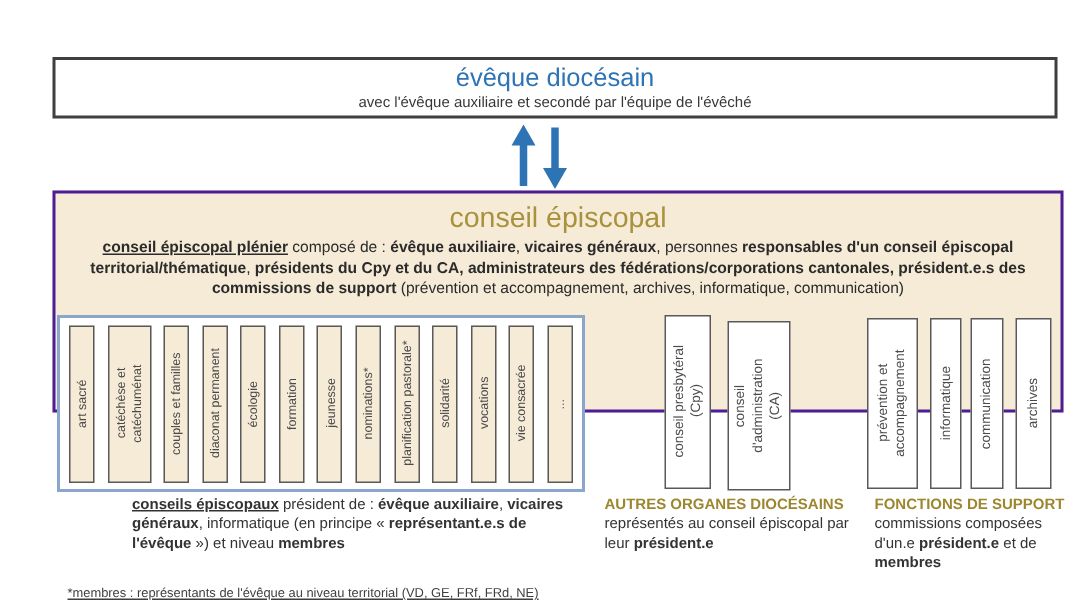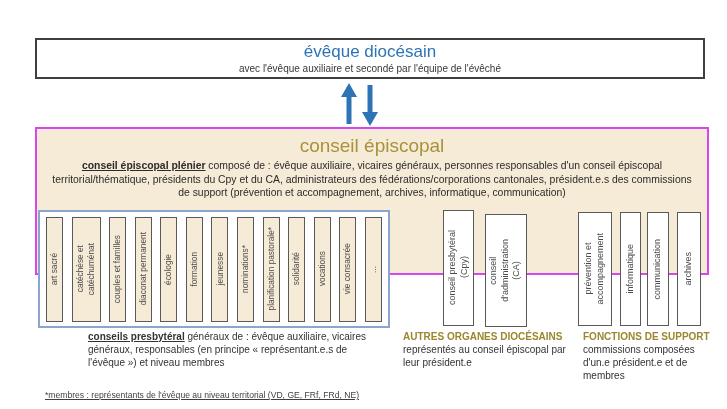--- a/index.html
+++ b/index.html
@@ -1,37 +1,37 @@
 <!DOCTYPE html>
 <html><head>
 <meta charset="utf-8">
 <style>
   html,body{margin:0;padding:0;background:#ffffff;}
   .canvas{
     position:relative;width:727px;height:409px;background:#ffffff;
     font-family:"Liberation Sans",sans-serif;color:#333;overflow:hidden;
   }
-  .b{font-weight:normal;}
+  .b{font-weight:bold;}
   .u{text-decoration:underline;font-weight:bold;}
 
   
   .bishop-box{
     position:absolute;left:35px;top:38px;width:670px;height:41px;
     background:#fff;border:2px solid #3f3f3f;box-sizing:border-box;text-align:center;
   }
   .bishop-title{font-size:17px;color:#2E74B5;line-height:20px;margin-top:2px;}
   .bishop-subtitle{font-size:10px;color:#383838;line-height:14px;}
 
   
   .arrows{position:absolute;left:338px;top:83px;width:46px;height:43px;}
 
   
   .council-box{
     position:absolute;left:35px;top:127px;width:674px;height:148px;
-    background:#F6EBD7;border:2px solid #d946ef;box-sizing:border-box;text-align:center;
+    background:#F6EBD7;border:2px solid #4c1d95;box-sizing:border-box;text-align:center;
   }
   .council-title{font-size:19px;color:#A8923C;line-height:23px;margin-top:5px;}
   .council-desc{font-size:10.4px;line-height:13.6px;color:#2b2b2b;margin:2px 15px 0 15px;}
 
   
   .pastoral-group{
     position:absolute;left:38px;top:210px;width:352px;height:118px;
     background:#fff;border:2px solid #8AA5CE;box-sizing:border-box;
     display:flex;align-items:center;justify-content:space-between;padding:0 6px;
   }
@@ -157,21 +157,21 @@
       <span class="vlabel">informatique</span>
     </div>
   <div class="wbox box-communication">
       <span class="vlabel">communication</span>
     </div>
   <div class="wbox box-archives">
       <span class="vlabel">archives</span>
     </div>
 
   <div class="legend col-left">
-    <div><span class="u">conseils presbytéral</span><span> généraux de : </span><span class="b">évêque auxiliaire</span><span>, </span><span class="b">vicaires généraux</span><span>, responsables (en principe « </span><span class="b">représentant.e.s de l'évêque</span><span> ») et niveau </span><span class="b">membres</span></div>
+    <div><span class="u">conseils épiscopaux</span><span> président de : </span><span class="b">évêque auxiliaire</span><span>, </span><span class="b">vicaires généraux</span><span>, informatique (en principe « </span><span class="b">représentant.e.s de l'évêque</span><span> ») et niveau </span><span class="b">membres</span></div>
   </div>
 
   <div class="legend col-mid">
     <h4>AUTRES ORGANES DIOCÉSAINS</h4>
     <div><span>représentés au conseil épiscopal par leur </span><span class="b">président.e</span></div>
   </div>
 
   <div class="legend col-right">
     <h4>FONCTIONS DE SUPPORT</h4>
     <div><span>commissions composées d'un.e </span><span class="b">président.e</span><span> et de </span><span class="b">membres</span></div>

